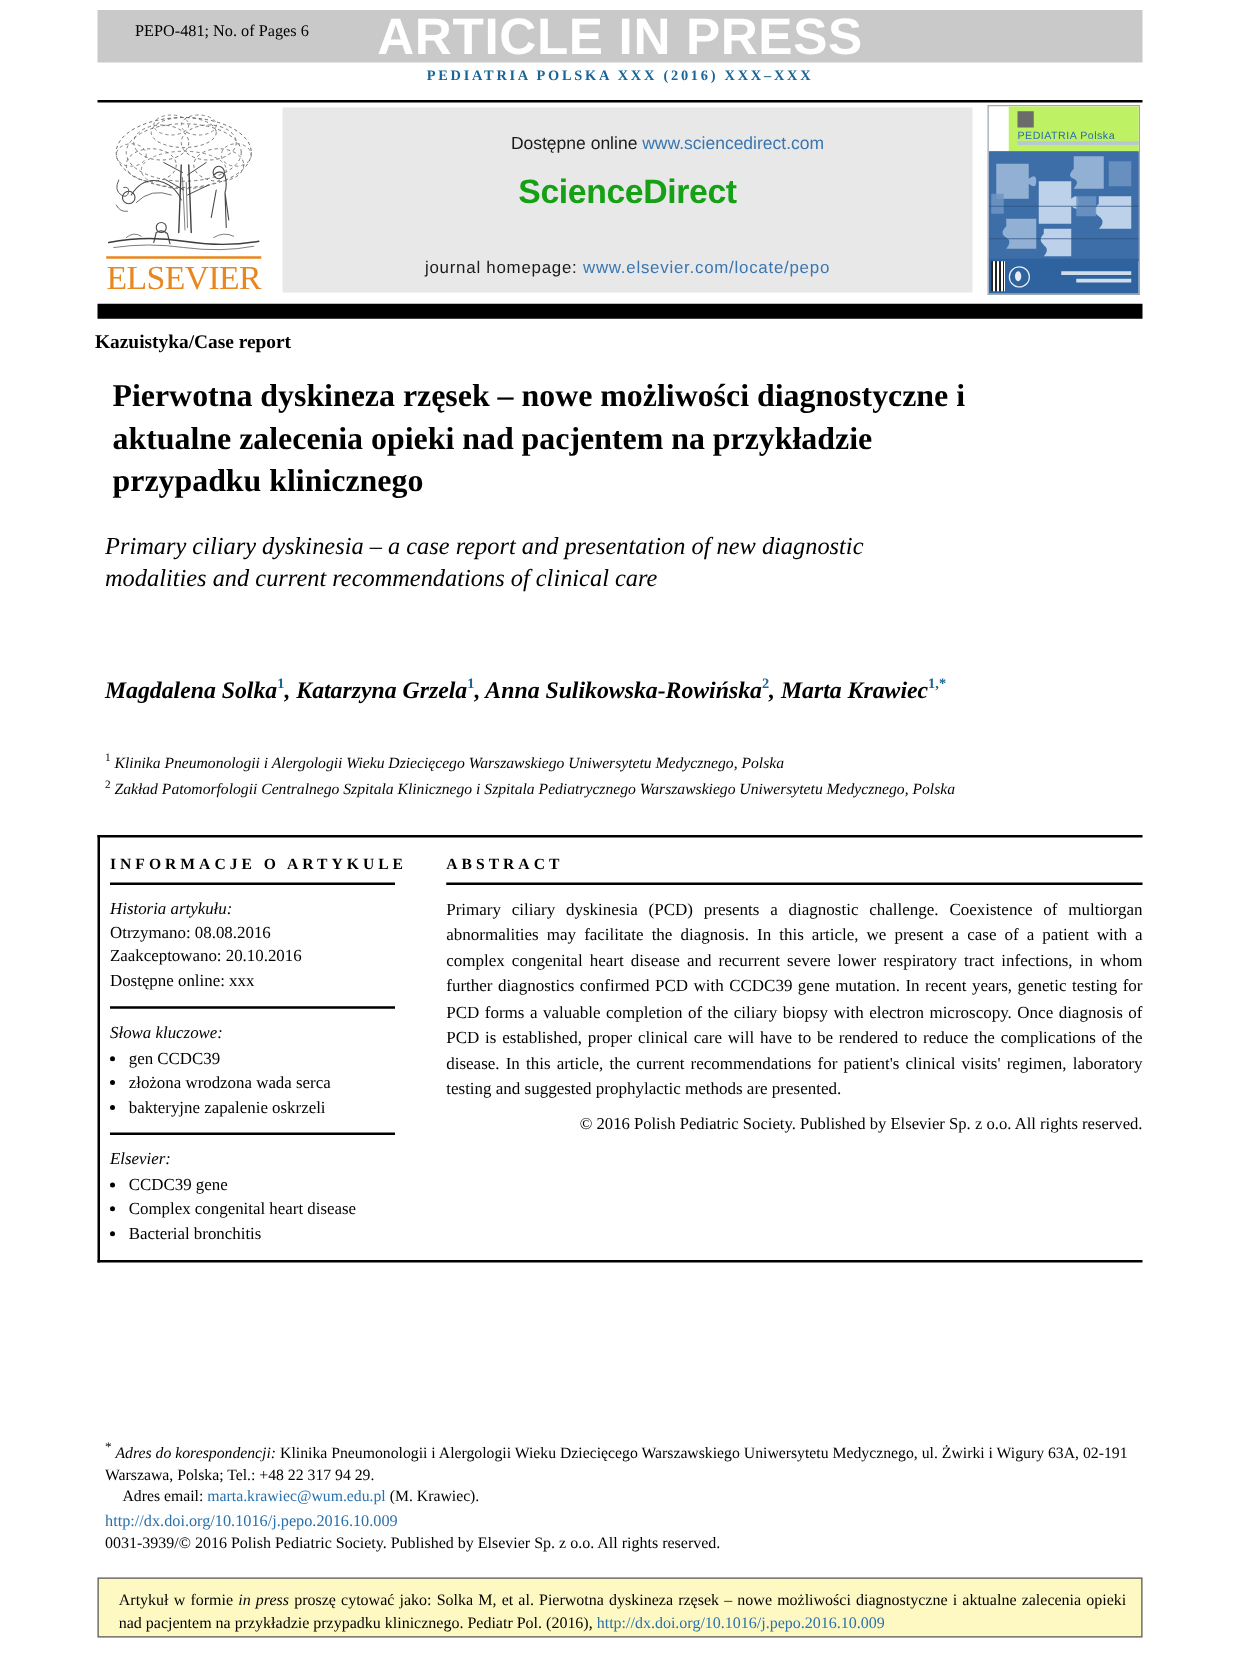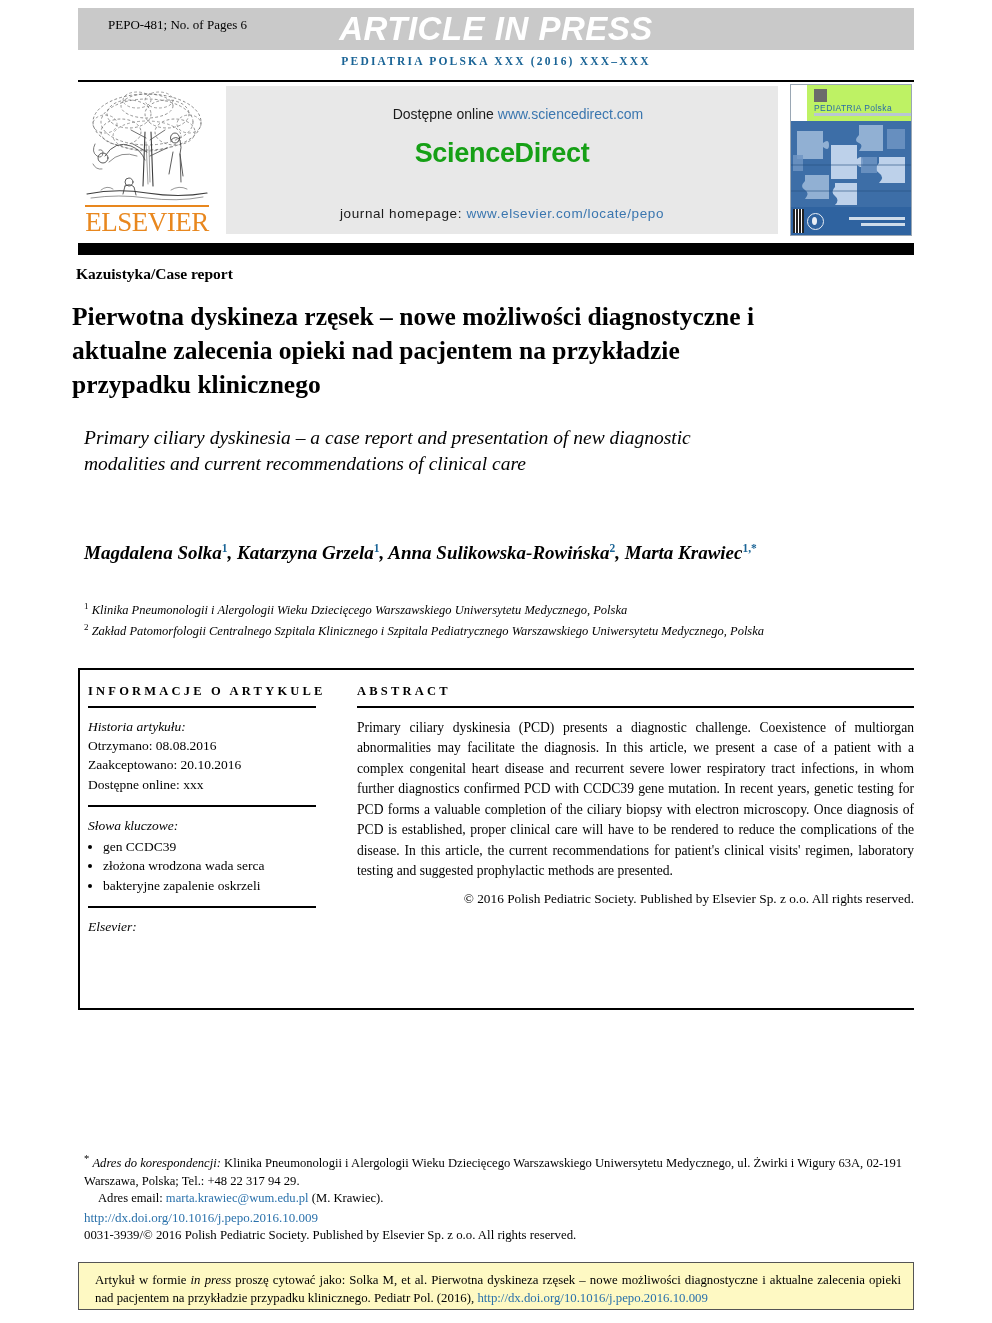--- a/index.html
+++ b/index.html
@@ -32,23 +32,22 @@
   }
   .aip-text {
     position: absolute;
     left: 0; top: 0;
     width: 836px; height: 42px;
     line-height: 42px;
     text-align: center;
     color: #ffffff;
     font-family: "Liberation Sans", sans-serif;
     font-weight: bold;
-    font-size: 33px;
+    font-size: 41px;
     letter-spacing: 0.5px;
-    font-style: italic;
   }
   .pepo-id {
     position: absolute;
     left: 84px; top: 17px;
     font-family: "Liberation Serif", serif;
     font-size: 13px;
     color: #000;
     white-space: nowrap;
     margin-left: 24px;
   }
@@ -113,20 +112,21 @@
     background: #e8e8e8;
   }
   .sd-avail {
     position: absolute;
     left: 0; top: 20px;
     width: 584px;
     text-align: center;
     font-family: "Liberation Sans", sans-serif;
     font-size: 14px;
     color: #1a1a1a;
+    padding-left: 16px;
   }
   .sd-avail .lnk { color: #3a76af; }
   .sd-brand {
     position: absolute;
     left: 0; top: 52px;
     width: 552px;
     text-align: center;
     font-family: "Liberation Sans", sans-serif;
     font-weight: bold;
     font-size: 27px;
@@ -238,21 +238,21 @@
   
   .sec-type {
     position: absolute;
     left: 76px; top: 265px;
     font-family: "Liberation Serif", serif;
     font-weight: bold;
     font-size: 15.5px;
   }
   .title-pl {
     position: absolute;
-    left: 72px; top: 300px;
+    left: 90px; top: 300px;
     width: 690px;
     font-family: "Liberation Serif", serif;
     font-weight: bold;
     font-size: 25.5px;
     line-height: 34px;
   }
   .title-en {
     position: absolute;
     left: 84px; top: 425px;
     width: 690px;
@@ -554,20 +554,25 @@
     <div class="hr-thin k2"></div>
     <div class="lbl-italic">Słowa kluczowe:</div>
     <ul class="kw">
       <li>gen CCDC39</li>
       <li>złożona wrodzona wada serca</li>
       <li>bakteryjne zapalenie oskrzeli</li>
     </ul>
 
     <div class="hr-thin k2"></div>
     <div class="lbl-italic">Elsevier:</div>
+    <ul class="kw">
+      <li>CCDC39 gene</li>
+      <li>Complex congenital heart disease</li>
+      <li>Bacterial bronchitis</li>
+    </ul>
   </div>
 
   <div class="abs-col">
     <div class="col-head">ABSTRACT</div>
     <div class="abs-rule"></div>
     <div class="abs-body">Primary ciliary dyskinesia (PCD) presents a diagnostic challenge. Coexistence of multiorgan abnormalities may facilitate the diagnosis. In this article, we present a case of a patient with a complex congenital heart disease and recurrent severe lower respiratory tract infections, in whom further diagnostics confirmed PCD with CCDC39 gene mutation. In recent years, genetic testing for PCD forms a valuable completion of the ciliary biopsy with electron microscopy. Once diagnosis of PCD is established, proper clinical care will have to be rendered to reduce the complications of the disease. In this article, the current recommendations for patient's clinical visits' regimen, laboratory testing and suggested prophylactic methods are presented.</div>
     <div class="abs-copy">© 2016 Polish Pediatric Society. Published by Elsevier Sp. z o.o. All rights reserved.</div>
   </div>
 
   <div class="fn-block">

